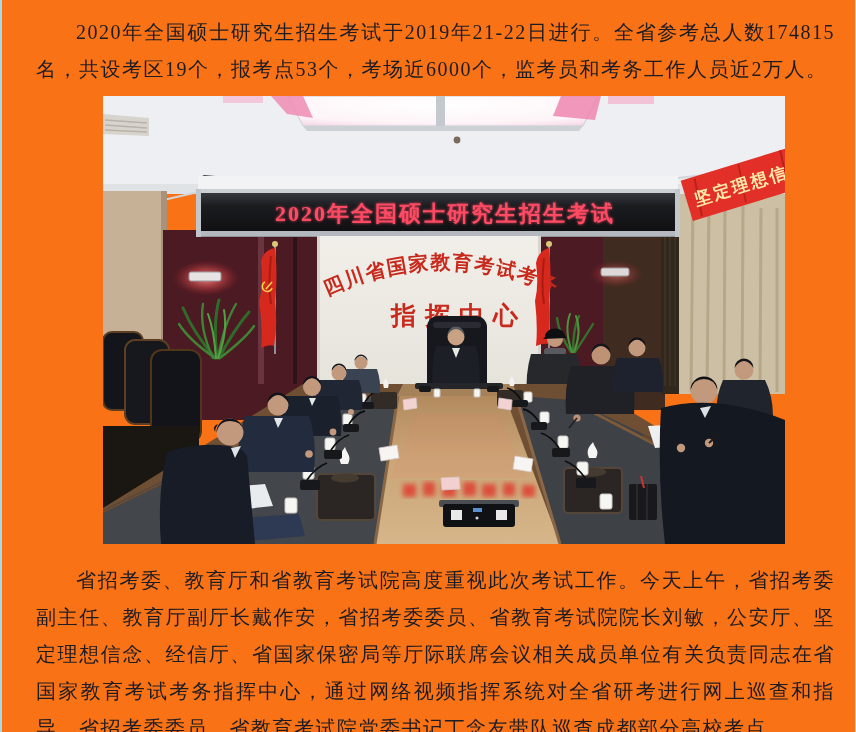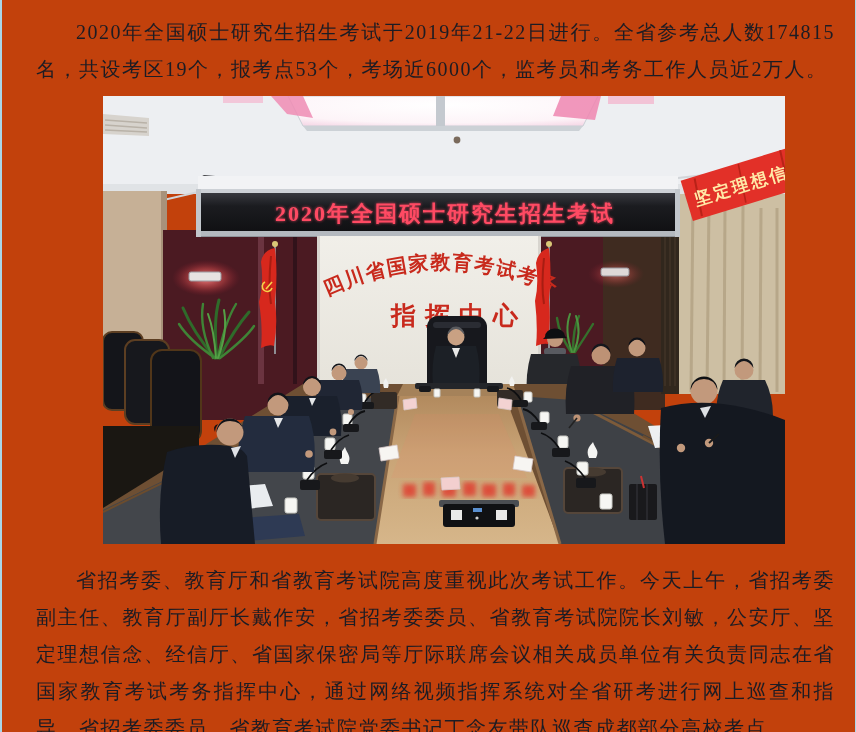--- a/index.html
+++ b/index.html
@@ -1,19 +1,19 @@
 <!DOCTYPE html>
 <html><head>
 <meta charset="utf-8">
 <style>
   html,body{margin:0;padding:0;background:#ffffff;}
   .page{
     position:relative;
     width:853px;height:732px;
-    background:#c2410c;
+    background:#f97316;
     border-left:2px solid #a9d7ea;
     border-right:2px solid #a9d7ea;
     overflow:hidden;
     font-family:"Liberation Serif","DejaVu Serif",serif;
     color:#1c1c24;
   }
   .para{
     margin:0;
     padding:0 20px 0 34px;
     font-size:20px;

